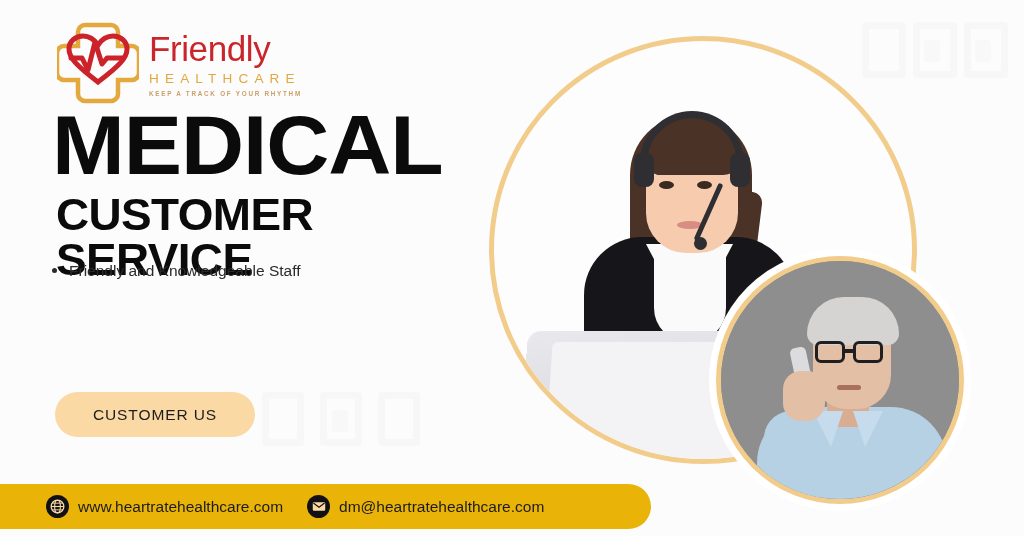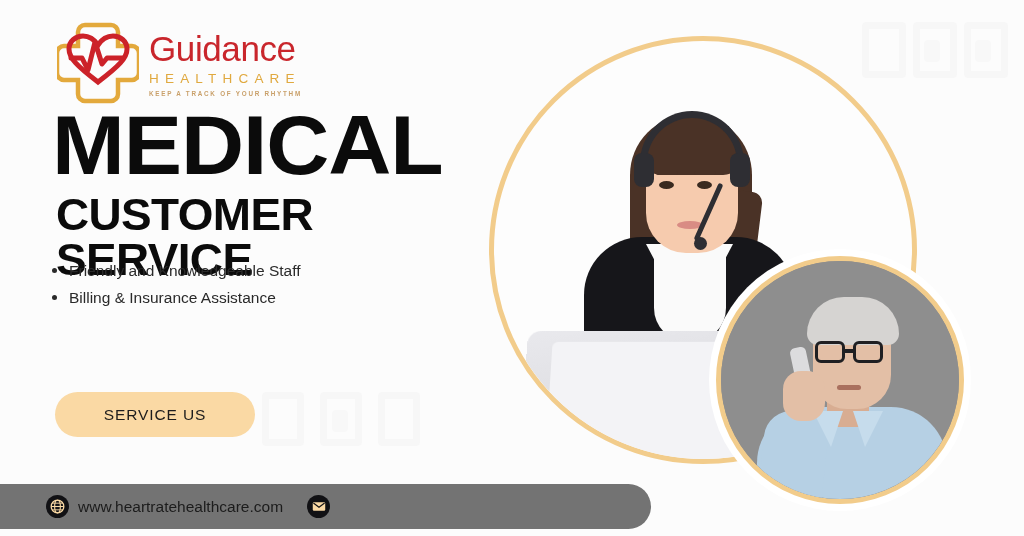--- a/index.html
+++ b/index.html
@@ -218,21 +218,21 @@
   }
   .s-arm {
     position:absolute; left:40px; top:150px; width:64px; height:110px;
     background:#B6D0E4; border-radius:28px 10px 0 0; transform:rotate(6deg);
   }
 
   
   .footer {
     position:absolute; left:0; top:484px;
     width:651px; height:45px;
-    background:#737373;
+    background:#eab308;
     border-radius:0 23px 23px 0;
     display:flex; align-items:center;
   }
   .contact {
     display:flex; align-items:center; gap:9px;
     font-size:15.5px; color:#1C1C1C; line-height:1;
   }
   .contact.web { margin-left:46px; }
   .contact.mail { margin-left:24px; }
   .cicon {
@@ -260,35 +260,34 @@
 
   <div class="logo">
     <span class="logo-mark">
       <svg viewBox="0 0 82 84" width="82" height="84" aria-hidden="true">
         <path d="M28 5 h26 a7 7 0 0 1 7 7 v14 h14 a7 7 0 0 1 7 7 v20 a7 7 0 0 1 -7 7 h-14 v14 a7 7 0 0 1 -7 7 h-26 a7 7 0 0 1 -7 -7 v-14 h-14 a7 7 0 0 1 -7 -7 v-20 a7 7 0 0 1 7 -7 h14 v-14 a7 7 0 0 1 7 -7 z" fill="none" stroke="#E3A93C" stroke-width="4.5"></path>
         <path d="M41 62 C 20 46 12 38 12 29 C 12 21 19 16 26 16 C 32 16 37 19 41 25 C 45 19 50 16 56 16 C 63 16 70 21 70 29 C 70 38 62 46 41 62 Z" fill="none" stroke="#CC2229" stroke-width="5"></path>
         <polyline points="14,38 25,38 31,50 38,22 45,44 50,38 66,38" fill="none" stroke="#CC2229" stroke-width="5" stroke-linejoin="round" stroke-linecap="round"></polyline>
       </svg>
     </span>
     <span class="logo-text">
-      <div class="logo-name">Guidance</div>
+      <div class="logo-name">Friendly</div>
       <div class="logo-sub">HEALTHCARE</div>
       <div class="logo-tag">KEEP A TRACK OF YOUR RHYTHM</div>
     </span>
   </div>
 
   <div class="headline-1">MEDICAL</div>
   <div class="headline-2">CUSTOMER SERVICE</div>
 
   <ul class="bullets">
     <li>Friendly and Knowledgeable Staff</li>
-    <li>Billing &amp; Insurance Assistance</li>
   </ul>
 
-  <button class="cta">SERVICE US</button>
+  <button class="cta">CUSTOMER US</button>
 </div>
 
 <div class="circle-big">
   <div class="agent">
     <div class="hair-back"></div>
     <div class="ponytail"></div>
     <div class="torso"></div>
     <div class="neck"></div>
     <div class="shirt"></div>
     <div class="collar-l"></div>
@@ -340,14 +339,15 @@
     </span>
     <span>www.heartratehealthcare.com</span>
   </div>
   <div class="contact mail">
     <span class="cicon">
       <svg viewBox="0 0 18 14" width="14" height="11" aria-hidden="true">
         <rect x="1" y="1.4" width="16" height="11.2" rx="1.6" fill="#FAD9A4"></rect>
         <path d="M1.8 2.6 L9 8 L16.2 2.6" fill="none" stroke="#111114" stroke-width="1.5" stroke-linejoin="round"></path>
       </svg>
     </span>
+    <span>dm@heartratehealthcare.com</span>
   </div>
 </div>
 
 </body></html>

